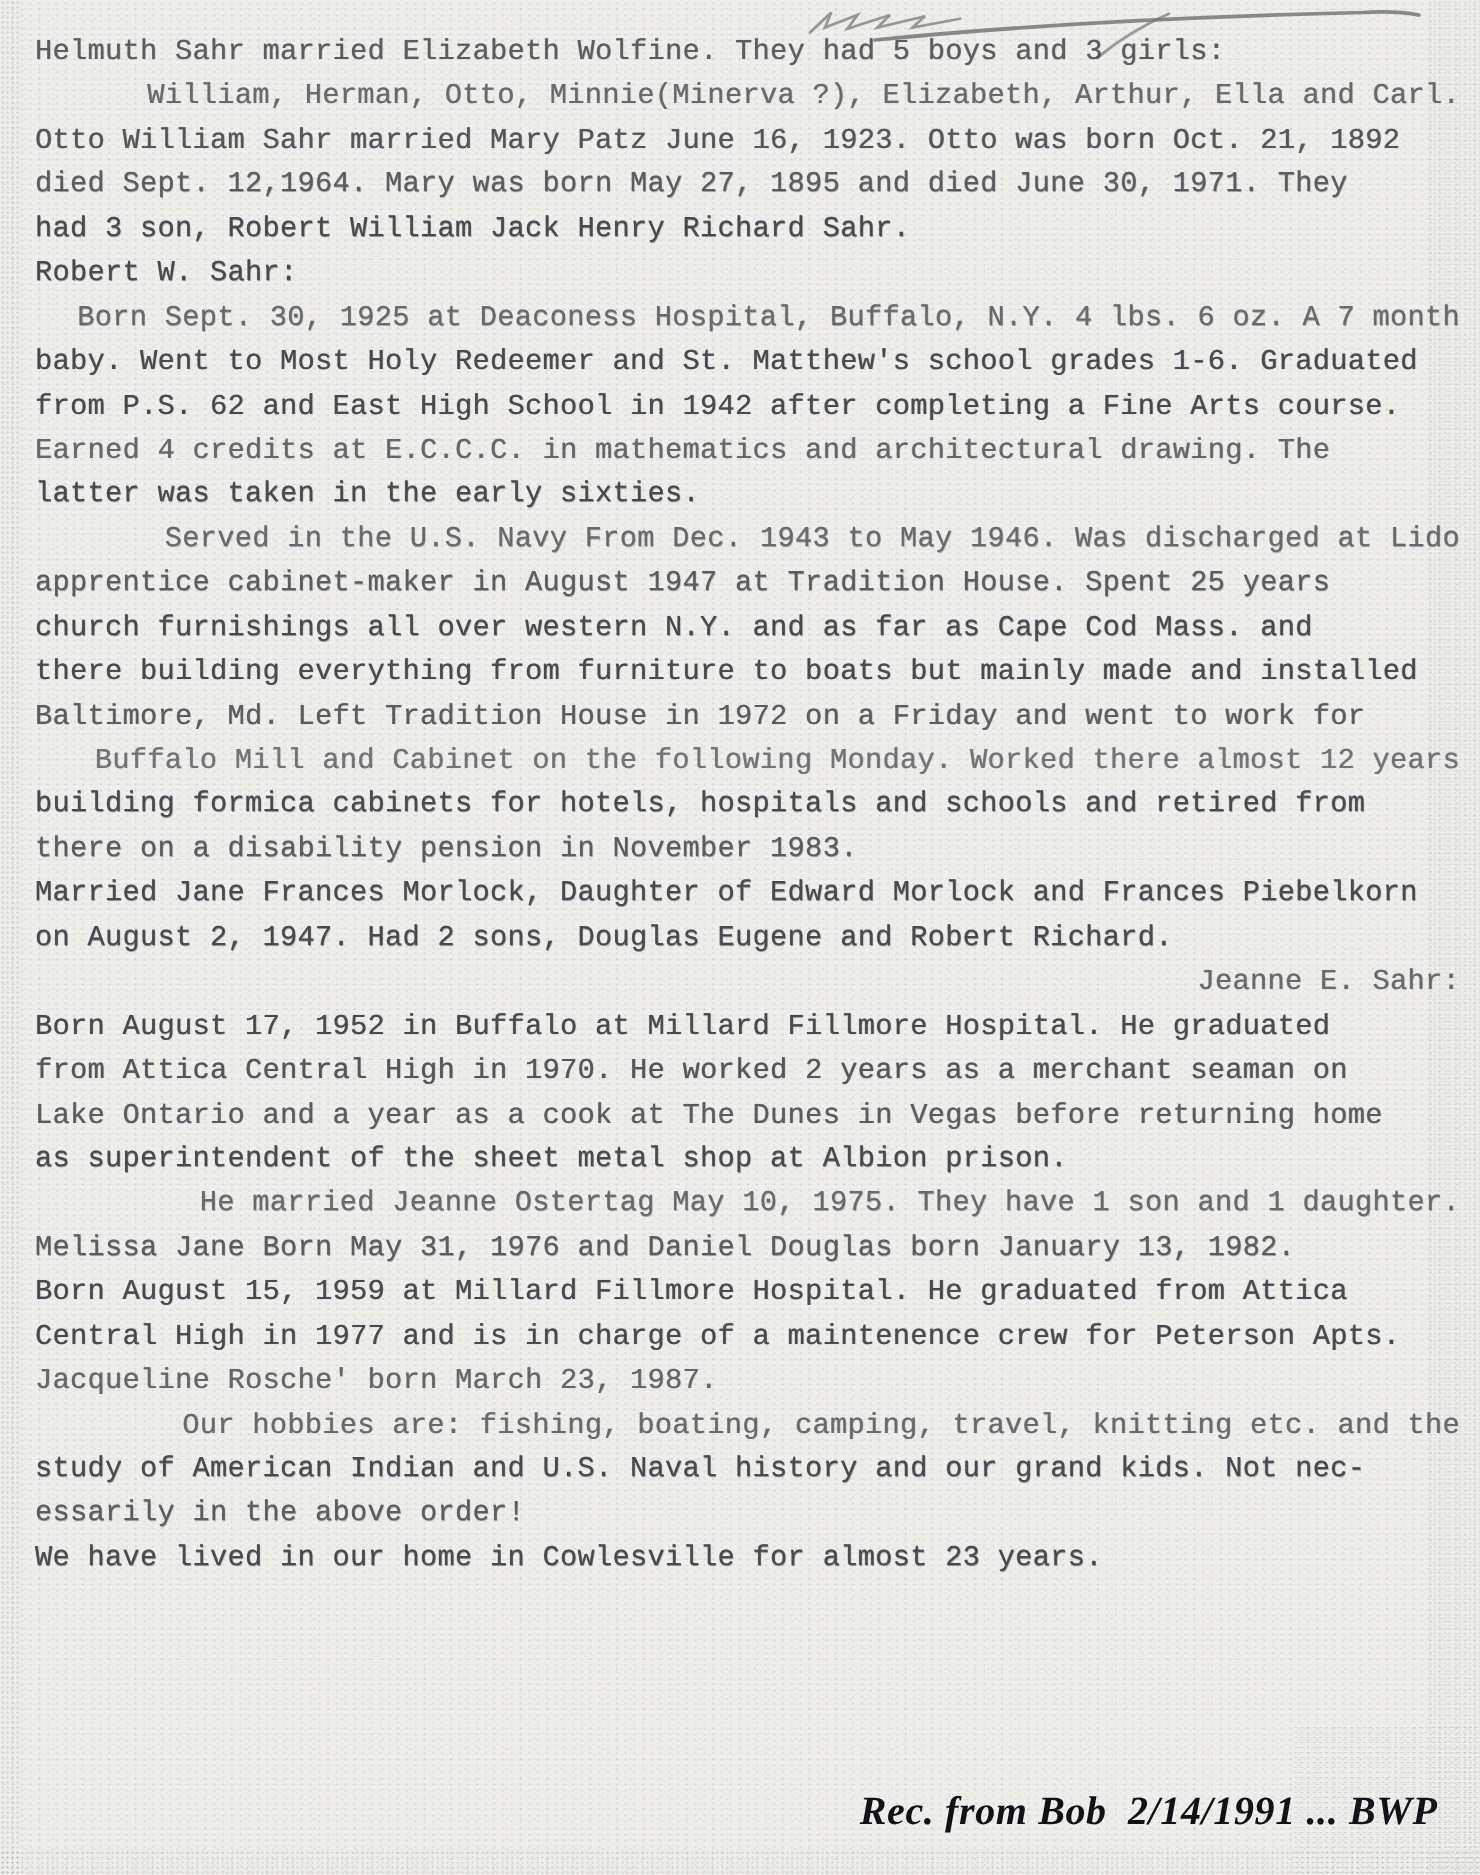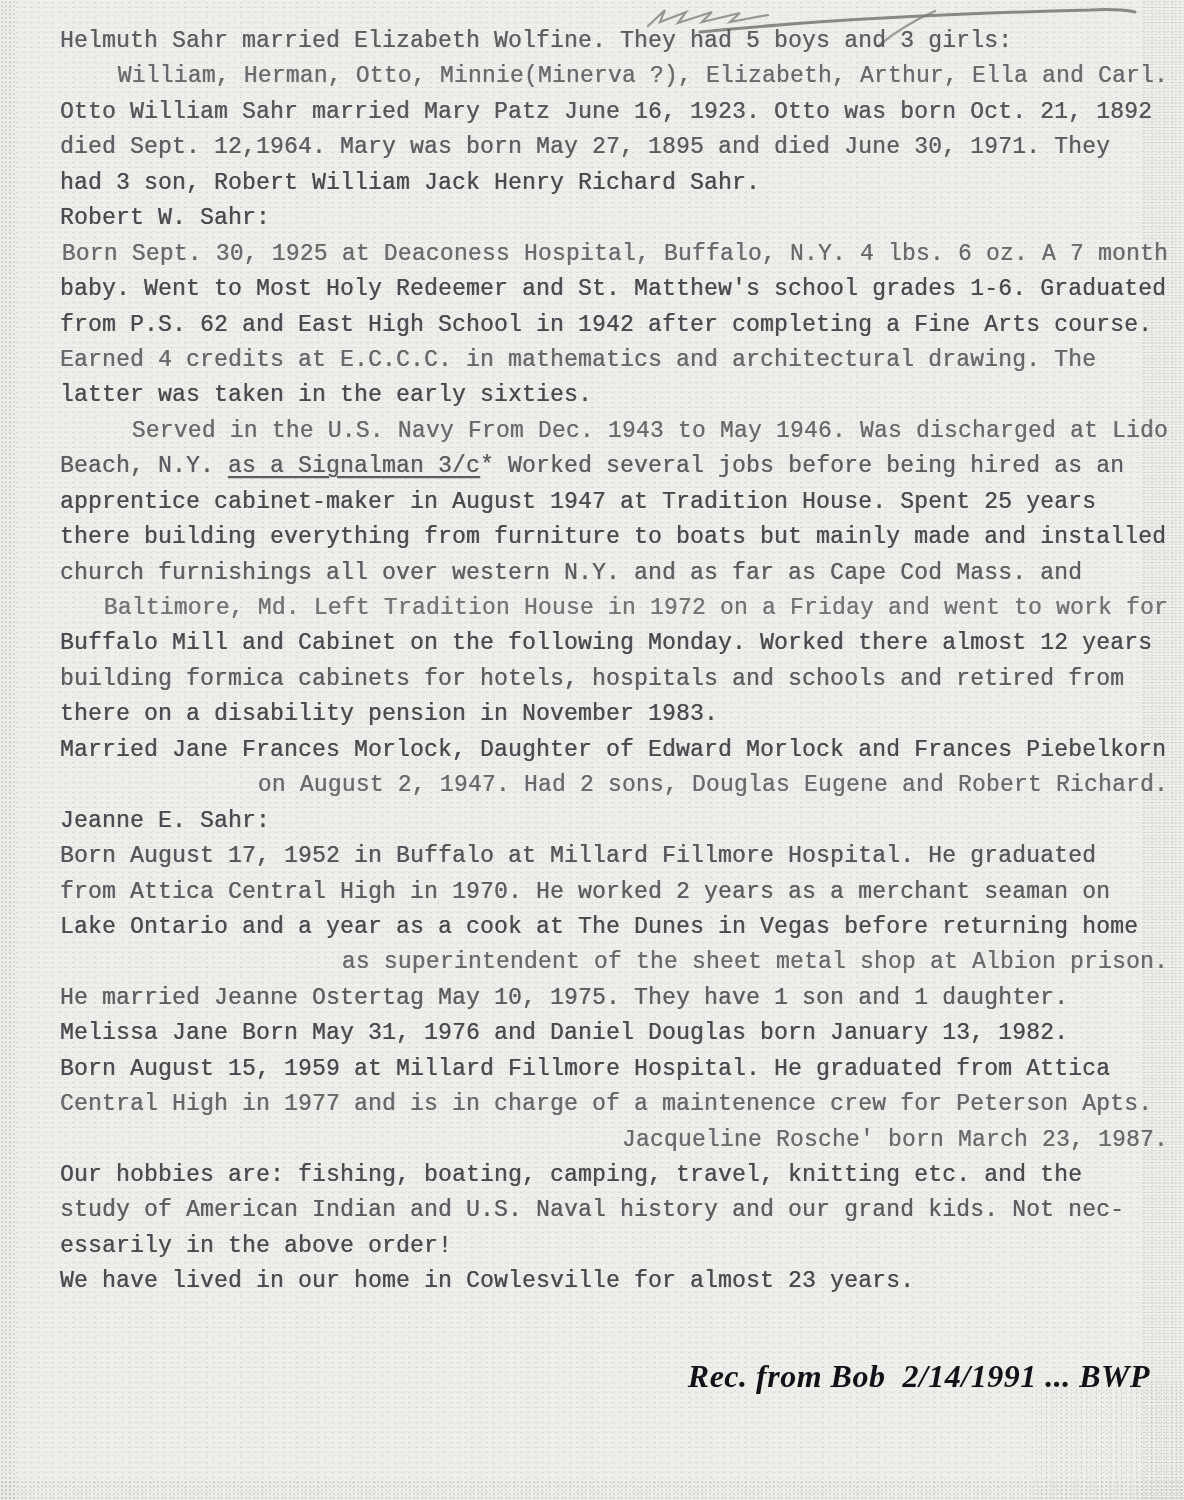--- a/index.html
+++ b/index.html
@@ -31,33 +31,32 @@
   .text-block{
     position:absolute;left:28px;top:24px;width:1140px;
   }
   .line{
     height:35.45px;line-height:35.45px;
     font-size:23px;
     white-space:pre;
     color:#474a4e;
     text-shadow:0.4px 0.4px 0.6px rgba(62,64,68,0.55), -0.3px 0 0.5px rgba(62,64,68,0.3);
     letter-spacing:0.2px;
-    margin-left:32px;
   }
   .line:nth-child(3n+1){opacity:.88;}
   .line:nth-child(5n+2){opacity:.8;text-align:right;}
   .line:nth-child(7n+3){color:#53565a;}
   .line .u{
     text-decoration:underline;
     text-decoration-thickness:1.5px;
     text-underline-offset:4px;
   }
   .footer-note{
     position:absolute;
-    right:34px;top:1358px;
+    right:34px;top:1430px;
     font-family:"Liberation Serif","DejaVu Serif",serif;
     font-style:italic;font-weight:bold;
     font-size:32px;
     color:#111118;
     white-space:pre;
     letter-spacing:0.5px;
   }
   .pencil-marks{position:absolute;left:0;top:0;pointer-events:none;}
 </style>
 </head>
@@ -77,24 +76,23 @@
       <div class="line">Otto William Sahr married Mary Patz June 16, 1923. Otto was born Oct. 21, 1892</div>
       <div class="line">died Sept. 12,1964. Mary was born May 27, 1895 and died June 30, 1971. They</div>
       <div class="line">had 3 son, Robert William Jack Henry Richard Sahr.</div>
       <div class="line">Robert W. Sahr:</div>
       <div class="line">Born Sept. 30, 1925 at Deaconess Hospital, Buffalo, N.Y. 4 lbs. 6 oz. A 7 month</div>
       <div class="line">baby. Went to Most Holy Redeemer and St. Matthew's school grades 1-6. Graduated</div>
       <div class="line">from P.S. 62 and East High School in 1942 after completing a Fine Arts course.</div>
       <div class="line">Earned 4 credits at E.C.C.C. in mathematics and architectural drawing. The</div>
       <div class="line">latter was taken in the early sixties.</div>
       <div class="line">Served in the U.S. Navy From Dec. 1943 to May 1946. Was discharged at Lido</div>
-      <div class="line">Beach, N.Y. <span class="u">as a Signalman 3/c</span>* Worked several jobs before being hired as an</div>
       <div class="line">apprentice cabinet-maker in August 1947 at Tradition House. Spent 25 years</div>
+      <div class="line">church furnishings all over western N.Y. and as far as Cape Cod Mass. and</div>
       <div class="line">there building everything from furniture to boats but mainly made and installed</div>
-      <div class="line">church furnishings all over western N.Y. and as far as Cape Cod Mass. and</div>
       <div class="line">Baltimore, Md. Left Tradition House in 1972 on a Friday and went to work for</div>
       <div class="line">Buffalo Mill and Cabinet on the following Monday. Worked there almost 12 years</div>
       <div class="line">building formica cabinets for hotels, hospitals and schools and retired from</div>
       <div class="line">there on a disability pension in November 1983.</div>
       <div class="line">Married Jane Frances Morlock, Daughter of Edward Morlock and Frances Piebelkorn</div>
       <div class="line">on August 2, 1947. Had 2 sons, Douglas Eugene and Robert Richard.</div>
       <div class="line">Jeanne E. Sahr:</div>
       <div class="line">Born August 17, 1952 in Buffalo at Millard Fillmore Hospital. He graduated</div>
       <div class="line">from Attica Central High in 1970. He worked 2 years as a merchant seaman on</div>
       <div class="line">Lake Ontario and a year as a cook at The Dunes in Vegas before returning home</div>

